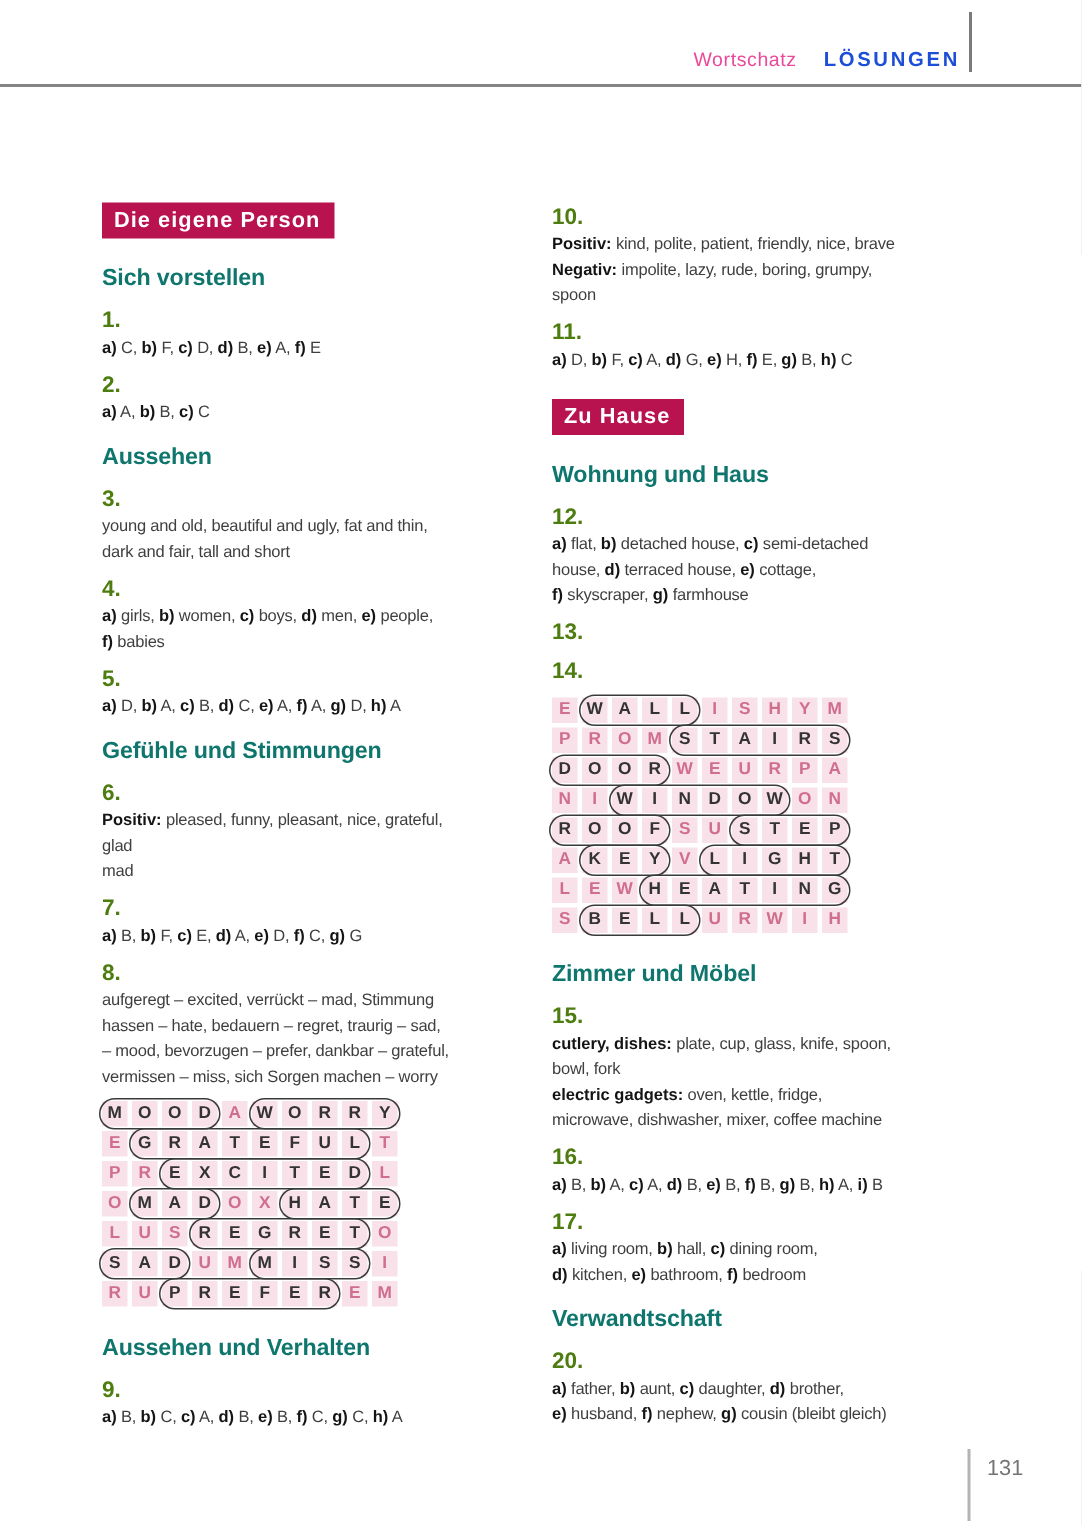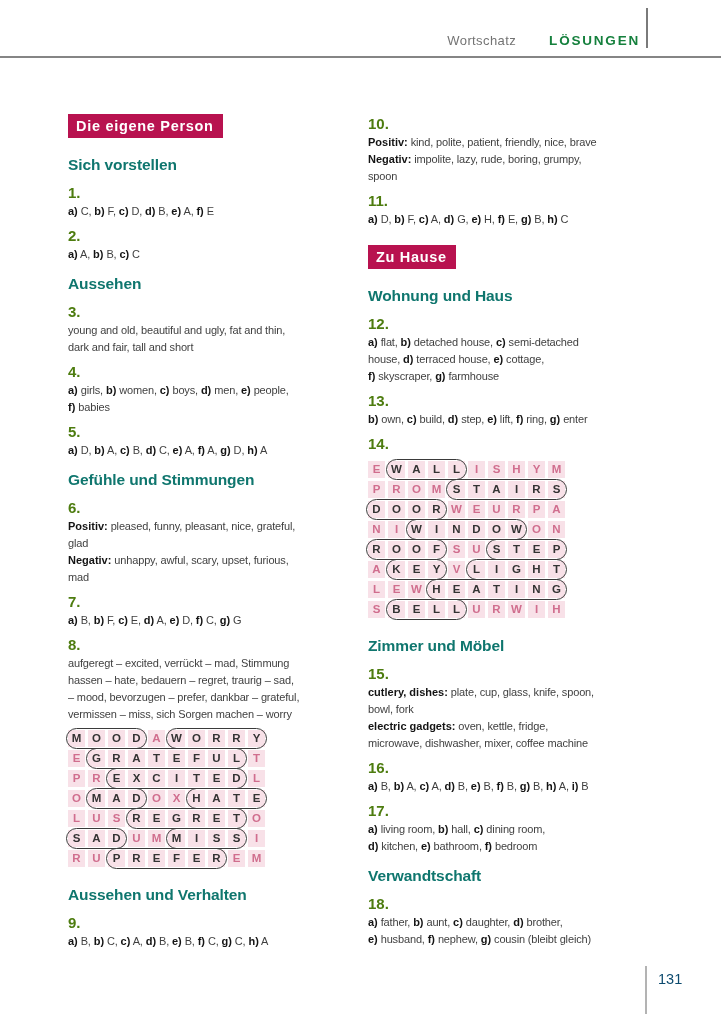--- a/index.html
+++ b/index.html
@@ -4,29 +4,29 @@
 <title>LÖSUNGEN</title>
 <style>
   html,body { margin:0; padding:0; background:#e8e8e8; }
   .page {
     position:relative; width:721px; height:1020px; margin:0 auto;
     background:#ffffff; overflow:hidden;
     font-family:"Liberation Sans", sans-serif;
   }
   
   .hdr-labels { position:absolute; top:31px; left:0; width:640px; text-align:right; }
-  .hdr-section { color:#737373; font-size:13px; letter-spacing:0.4px; margin-right:33px; }
-  .hdr-title { color:#15803d; font-weight:bold; font-size:13.5px; letter-spacing:1.8px; }
+  .hdr-section { color:#ec4899; font-size:13px; letter-spacing:0.4px; margin-right:18px; }
+  .hdr-title { color:#1d4ed8; font-weight:bold; font-size:13.5px; letter-spacing:1.8px; }
   .hdr-vbar { position:absolute; left:646px; top:8px; width:2px; height:40px; background:#7a7a7a; }
   .hdr-rule { position:absolute; left:0; top:56px; width:721px; height:2px; background:#858585; }
   
   .ftr-vbar { position:absolute; left:645px; top:966px; width:2px; height:48px; background:#b3b3b3; }
-  .page-num { position:absolute; left:658px; top:971px; color:#0c4a6e; font-size:14.5px; }
-  
-  .col { position:absolute; top:114px; width:292px; display:flex; flex-direction:column; align-items:flex-start; }
+  .page-num { position:absolute; left:658px; top:971px; color:#737373; font-size:14.5px; }
+  
+  .col { position:absolute; top:135px; width:292px; display:flex; flex-direction:column; align-items:flex-start; }
   .col-left  { left:68px; }
   .col-right { left:368px; }
   
   .banner {
     background:#b8124f; color:#ffffff; font-weight:bold; font-size:14.5px;
     line-height:16px; padding:4px 9px 4px 8px; letter-spacing:0.7px; margin:17px 0 6px;
   }
   .col > .banner:first-child { margin-top:0; }
   .heading { color:#0f766e; font-weight:bold; font-size:15.5px; line-height:19px; margin:11px 0 3px; letter-spacing:-0.1px; }
   .ex-num { color:#4d7c0f; font-weight:bold; font-size:15px; line-height:15px; margin:8px 0 3px; }
@@ -70,21 +70,20 @@
       <div class="line">dark and fair, tall and short</div>
       <div class="ex-num">4.</div>
       <div class="line"><b>a)</b> girls, <b>b)</b> women, <b>c)</b> boys, <b>d)</b> men, <b>e)</b> people,</div>
       <div class="line"><b>f)</b> babies</div>
       <div class="ex-num">5.</div>
       <div class="line"><b>a)</b> D, <b>b)</b> A, <b>c)</b> B, <b>d)</b> C, <b>e)</b> A, <b>f)</b> A, <b>g)</b> D, <b>h)</b> A</div>
       <div class="heading">Gefühle und Stimmungen</div>
       <div class="ex-num">6.</div>
       <div class="line"><b>Positiv:</b> pleased, funny, pleasant, nice, grateful,</div>
       <div class="line">glad</div>
-      <div class="line"><b>Negativ:</b> unhappy, awful, scary, upset, furious,</div>
       <div class="line">mad</div>
       <div class="ex-num">7.</div>
       <div class="line"><b>a)</b> B, <b>b)</b> F, <b>c)</b> E, <b>d)</b> A, <b>e)</b> D, <b>f)</b> C, <b>g)</b> G</div>
       <div class="ex-num">8.</div>
       <div class="line">aufgeregt – excited, verrückt – mad, Stimmung</div>
       <div class="line">hassen – hate, bedauern – regret, traurig – sad,</div>
       <div class="line">– mood, bevorzugen – prefer, dankbar – grateful,</div>
       <div class="line">vermissen – miss, sich Sorgen machen – worry</div>
       <div class="ws-grid">
         <div class="ws-row">
@@ -193,21 +192,20 @@
       <div class="line">spoon</div>
       <div class="ex-num">11.</div>
       <div class="line"><b>a)</b> D, <b>b)</b> F, <b>c)</b> A, <b>d)</b> G, <b>e)</b> H, <b>f)</b> E, <b>g)</b> B, <b>h)</b> C</div>
       <div class="banner">Zu Hause</div>
       <div class="heading">Wohnung und Haus</div>
       <div class="ex-num">12.</div>
       <div class="line"><b>a)</b> flat, <b>b)</b> detached house, <b>c)</b> semi-detached</div>
       <div class="line">house, <b>d)</b> terraced house, <b>e)</b> cottage,</div>
       <div class="line"><b>f)</b> skyscraper, <b>g)</b> farmhouse</div>
       <div class="ex-num">13.</div>
-      <div class="line"><b>b)</b> own, <b>c)</b> build, <b>d)</b> step, <b>e)</b> lift, <b>f)</b> ring, <b>g)</b> enter</div>
       <div class="ex-num">14.</div>
       <div class="ws-grid">
         <div class="ws-row">
           <span class="ws-cell">E</span>
           <span class="ws-cell dark">W</span>
           <span class="ws-cell dark">A</span>
           <span class="ws-cell dark">L</span>
           <span class="ws-cell dark">L</span>
           <span class="ws-cell">I</span>
           <span class="ws-cell">S</span>
@@ -315,21 +313,21 @@
       <div class="line"><b>cutlery, dishes:</b> plate, cup, glass, knife, spoon,</div>
       <div class="line">bowl, fork</div>
       <div class="line"><b>electric gadgets:</b> oven, kettle, fridge,</div>
       <div class="line">microwave, dishwasher, mixer, coffee machine</div>
       <div class="ex-num">16.</div>
       <div class="line"><b>a)</b> B, <b>b)</b> A, <b>c)</b> A, <b>d)</b> B, <b>e)</b> B, <b>f)</b> B, <b>g)</b> B, <b>h)</b> A, <b>i)</b> B</div>
       <div class="ex-num">17.</div>
       <div class="line"><b>a)</b> living room, <b>b)</b> hall, <b>c)</b> dining room,</div>
       <div class="line"><b>d)</b> kitchen, <b>e)</b> bathroom, <b>f)</b> bedroom</div>
       <div class="heading">Verwandtschaft</div>
-      <div class="ex-num">18.</div>
+      <div class="ex-num">20.</div>
       <div class="line"><b>a)</b> father, <b>b)</b> aunt, <b>c)</b> daughter, <b>d)</b> brother,</div>
       <div class="line"><b>e)</b> husband, <b>f)</b> nephew, <b>g)</b> cousin (bleibt gleich)</div>
     </div>
 
   <div class="ftr-vbar"></div>
   <span class="page-num">131</span>
 
 </div>
 
 </body></html>

